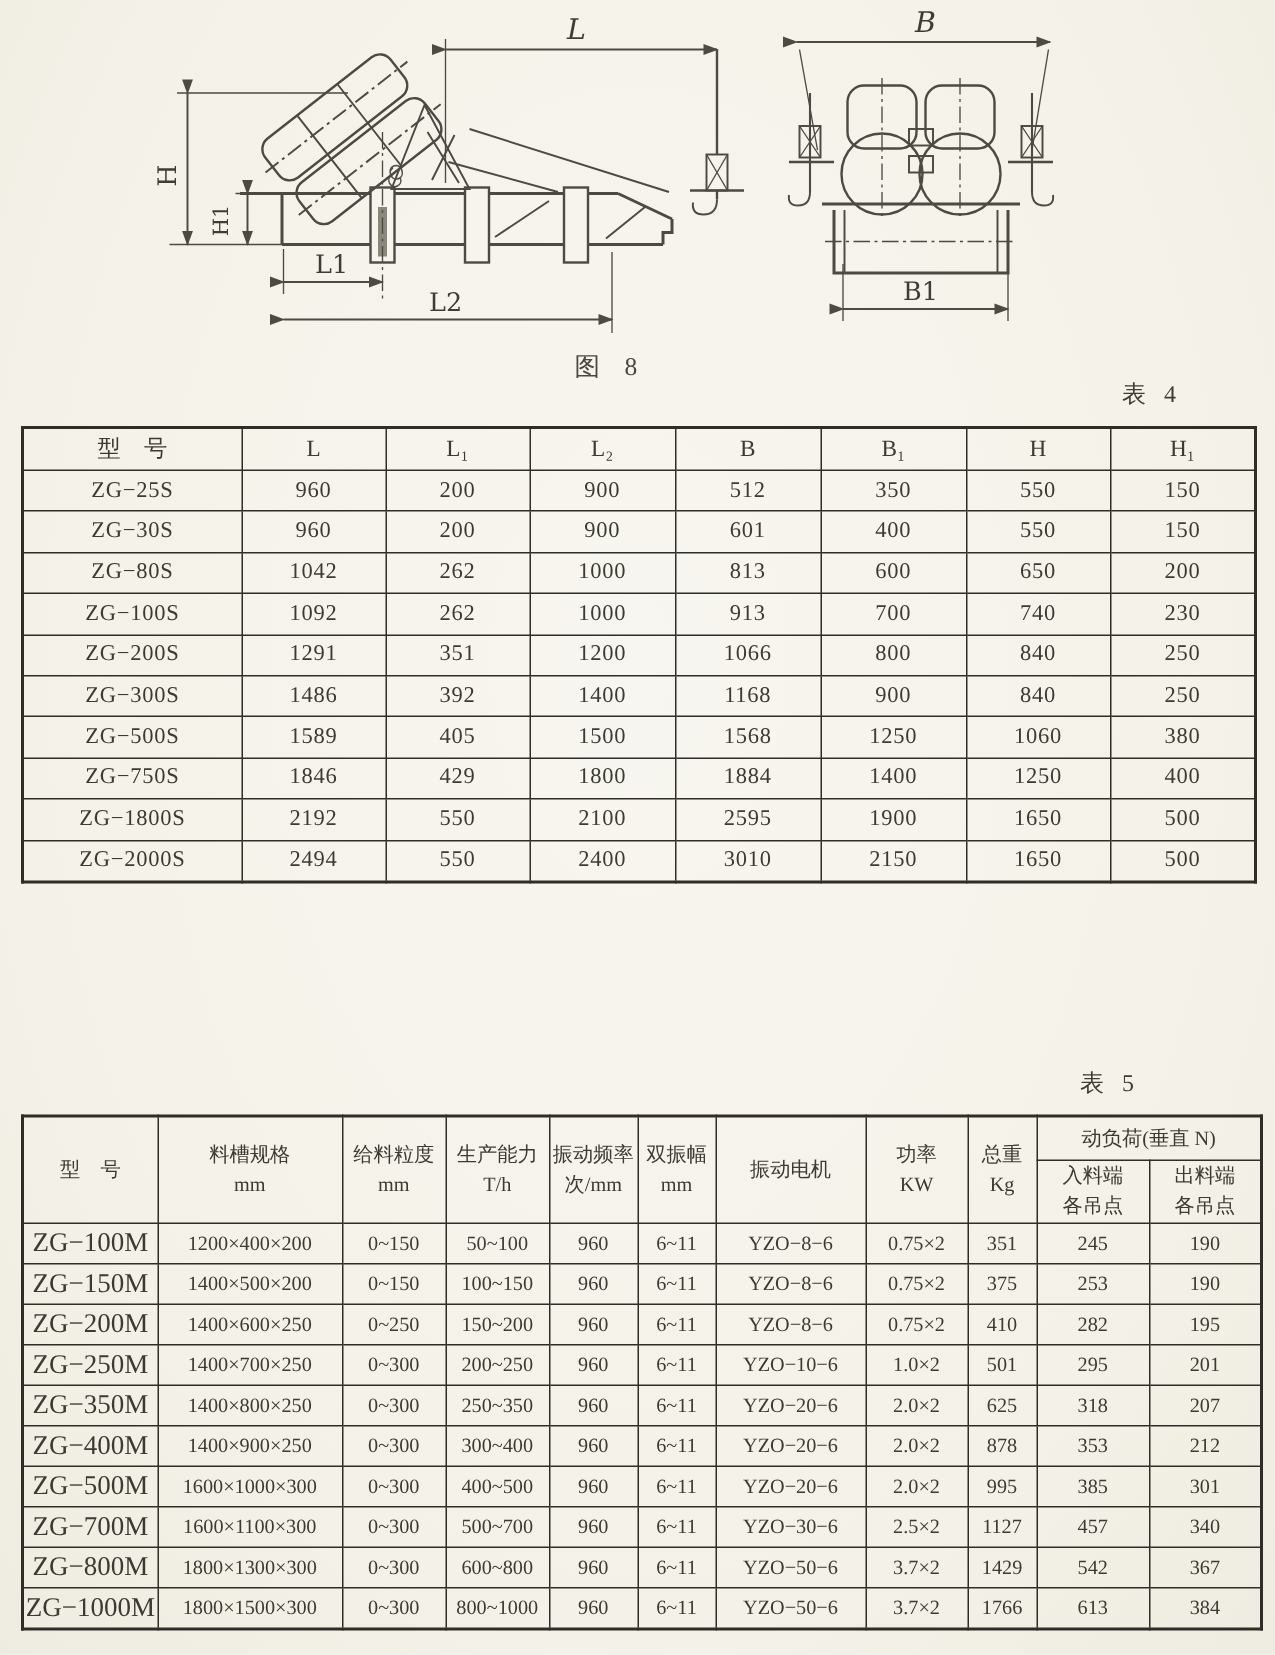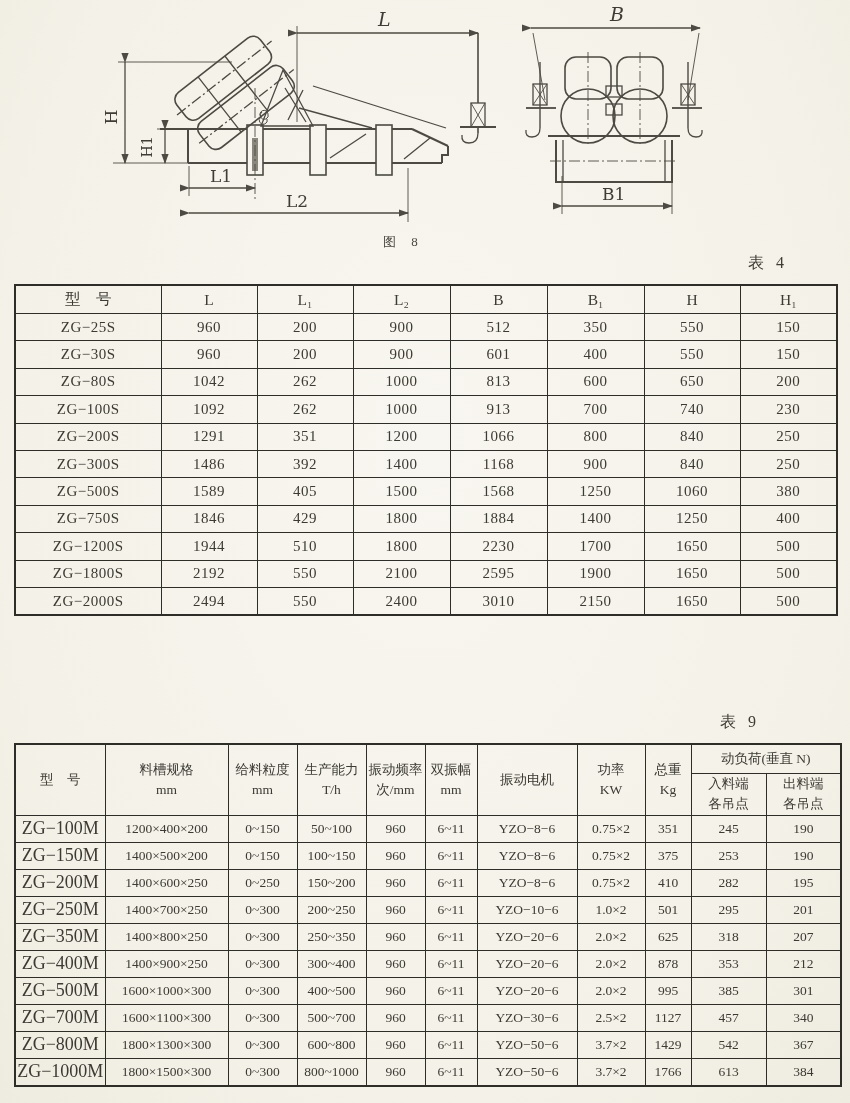--- a/index.html
+++ b/index.html
@@ -8,21 +8,21 @@
     width:850px;height:1103px;
     background:#f6f4ed;
     background-image:radial-gradient(ellipse at 50% 40%, #f8f6f0 0%, #f4f1e8 70%, #eeebe0 100%);
     font-family:"Liberation Serif","DejaVu Serif",serif;
     color:#3b3a33;
     overflow:hidden;
   }
   svg.figure{position:absolute;left:0;top:0;}
   .fig-caption{
     position:absolute;left:383px;top:233px;
-    font-size:13px;letter-spacing:6px;color:#4a4840;
+    font-size:17px;letter-spacing:6px;color:#4a4840;
   }
   .tbl-label{
     position:absolute;font-size:16px;letter-spacing:4px;color:#3e3c34;
   }
   .tbl-label.t4{left:748px;top:253px;}
   .tbl-label.t5{left:720px;top:712px;}
   table{
     position:absolute;border-collapse:collapse;table-layout:fixed;
     background:transparent;
   }
@@ -280,30 +280,20 @@
           <td>ZG−750S</td>
           <td>1846</td>
           <td>429</td>
           <td>1800</td>
           <td>1884</td>
           <td>1400</td>
           <td>1250</td>
           <td>400</td>
         </tr>
         <tr>
-          <td>ZG−1200S</td>
-          <td>1944</td>
-          <td>510</td>
-          <td>1800</td>
-          <td>2230</td>
-          <td>1700</td>
-          <td>1650</td>
-          <td>500</td>
-        </tr>
-        <tr>
           <td>ZG−1800S</td>
           <td>2192</td>
           <td>550</td>
           <td>2100</td>
           <td>2595</td>
           <td>1900</td>
           <td>1650</td>
           <td>500</td>
         </tr>
         <tr>
@@ -312,21 +302,21 @@
           <td>550</td>
           <td>2400</td>
           <td>3010</td>
           <td>2150</td>
           <td>1650</td>
           <td>500</td>
         </tr>
       </tbody>
   </table>
 
-  <div class="tbl-label t5">表 9</div>
+  <div class="tbl-label t5">表 5</div>
   <table class="t5">
     <colgroup>
       <col style="width:90px">
         <col style="width:123px">
         <col style="width:69px">
         <col style="width:69px">
       <col style="width:59px">
         <col style="width:52px">
         <col style="width:100px">
         <col style="width:68px">

